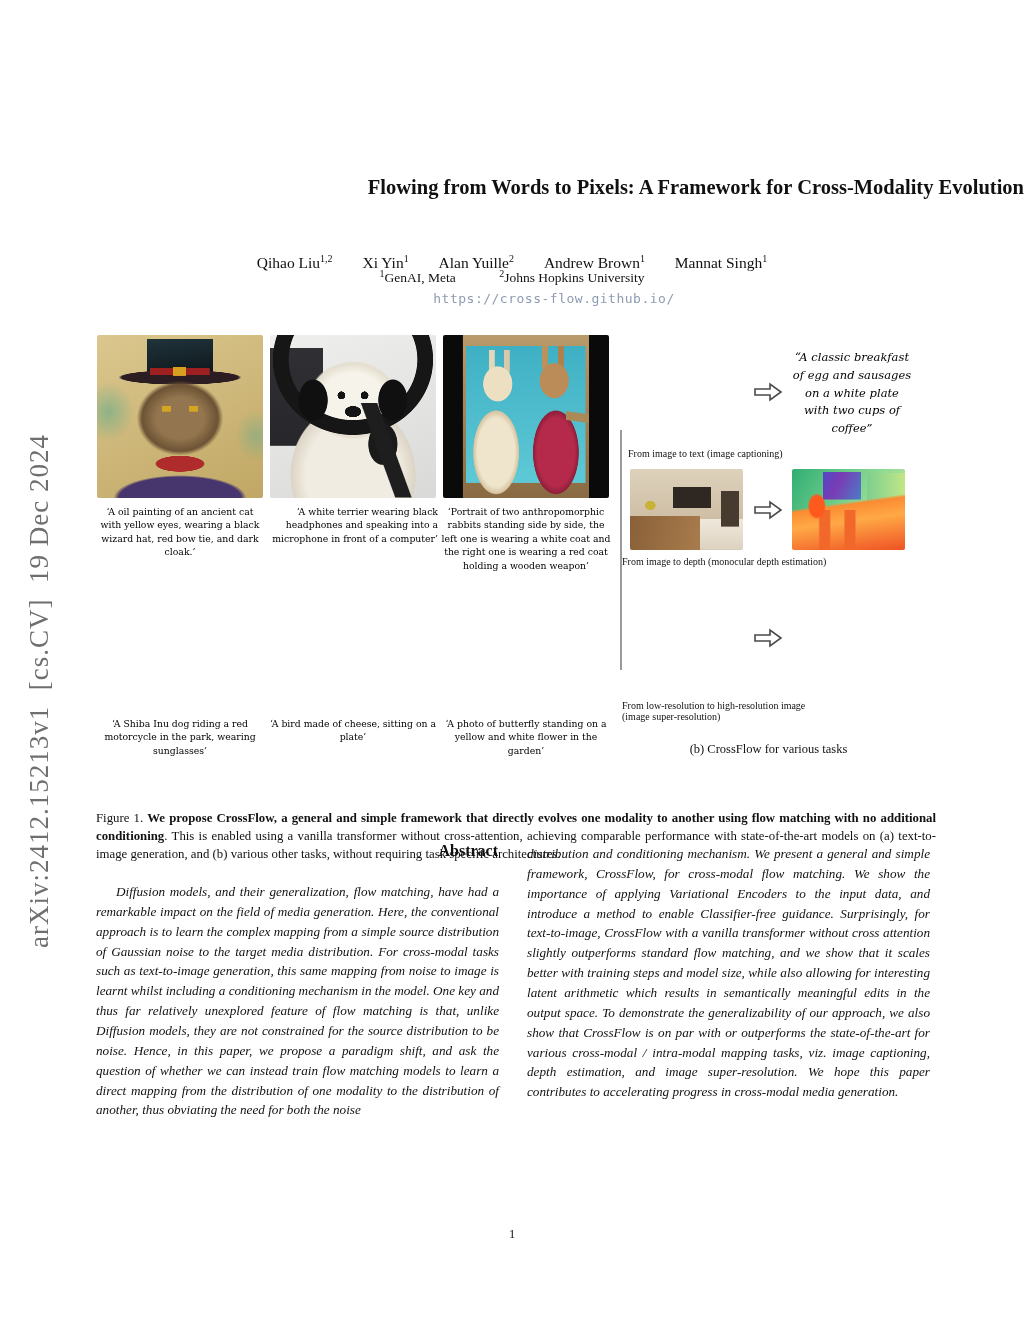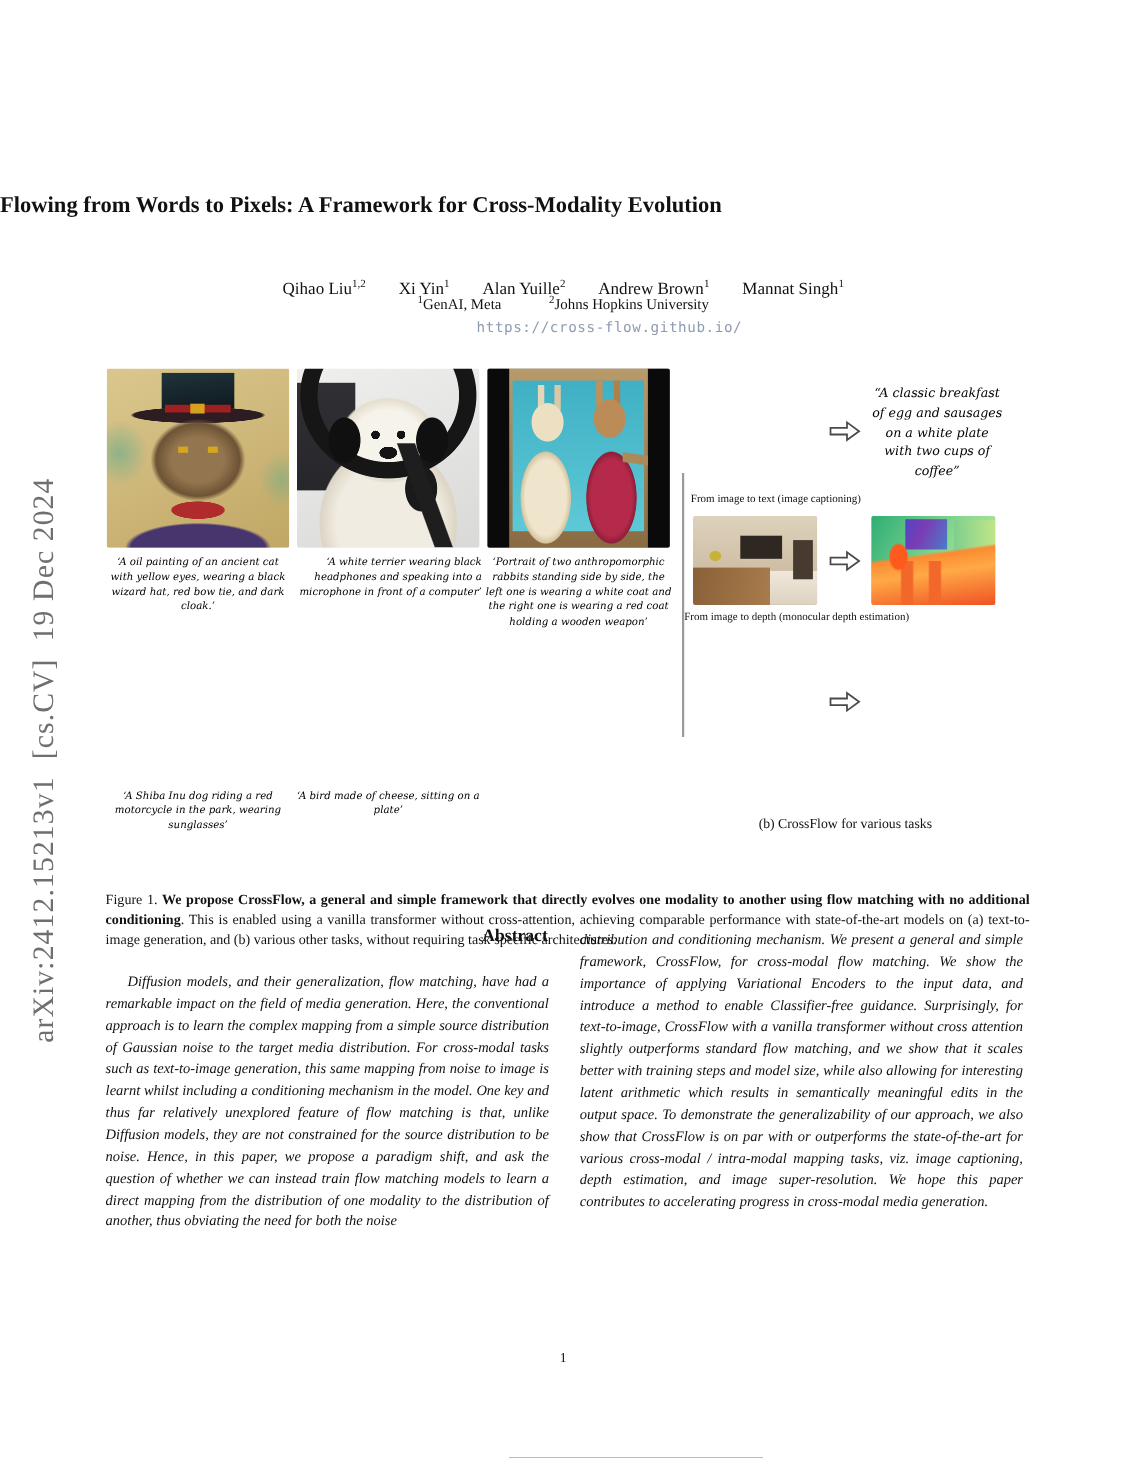--- a/index.html
+++ b/index.html
@@ -5,33 +5,33 @@
   html,body{margin:0;padding:0;background:#888;}
   .page{position:relative;width:1024px;height:1325px;background:#ffffff;margin:0 auto;
         font-family:"Liberation Serif",serif;color:#111;overflow:hidden;}
   .abs{position:absolute;}
   
   .sidebar{left:24px;top:333px;height:615px;width:40px;
     writing-mode:vertical-rl;transform:rotate(180deg);
     font-size:27px;letter-spacing:1px;color:#6f6f6f;white-space:pre;
     text-align:left;}
   
-  .title{left:0;top:176px;width:100%;text-align:left;font-size:20.5px;font-weight:bold;}
+  .title{left:0;top:176px;width:100%;text-align:right;font-size:20.5px;font-weight:bold;}
   .authors{left:0;top:241px;width:100%;text-align:center;font-size:15.5px;margin-top:12px;}
   .authors span.au{margin:0 13px;}
   sup{font-size:10px;}
   .affils{left:0;top:267px;width:100%;text-align:center;font-size:13.5px;}
   .affils .aff{margin:0 20px;}
   .url{left:0;top:291px;width:100%;text-align:center;
     font-family:"DejaVu Sans Mono",monospace;font-size:13px;color:#8d9cb1;letter-spacing:.5px;margin-left:42px;}
   .url a{color:#8d9cb1;text-decoration:none;}
   
   .fig-img{position:absolute;border-radius:2px;}
   .cap{position:absolute;text-align:center;font-family:"DejaVu Serif",serif;
-    font-style:italic;font-size:9.3px;line-height:1.45;color:#000;}
+    font-size:9.3px;line-height:1.45;color:#000;}
   .plabel{position:absolute;text-align:left;font-size:10px;}
   .panelcap{position:absolute;text-align:center;font-size:12.5px;}
   .quote{position:absolute;font-family:"DejaVu Serif",serif;font-style:italic;
     font-size:11.5px;line-height:1.55;color:#000;text-align:center;}
   .divider{position:absolute;left:620px;top:430px;width:2px;height:240px;background:#9a9a9a;}
   .arrow{position:absolute;width:30px;height:22px;}
   
   .figcap{left:96px;top:769px;width:840px;font-size:12.8px;line-height:1.42;text-align:justify;margin-top:40px;}
   
   .abshead{left:96px;top:842px;width:402px;text-align:right;font-size:16px;font-weight:bold;}
@@ -193,20 +193,21 @@
   <div class="cap" style="left:95px;top:505px;width:170px;">‘A oil painting of an ancient cat with yellow eyes, wearing a black wizard hat, red bow tie, and dark cloak.’</div>
   <div class="cap" style="left:268px;top:505px;width:170px;text-align:right;">‘A white terrier wearing black headphones and speaking into a microphone in front of a computer’</div>
   <div class="cap" style="left:441px;top:505px;width:170px;">‘Portrait of two anthropomorphic rabbits standing side by side, the left one is wearing a white coat and the right one is wearing a red coat holding a wooden weapon’</div>
 
   <div class="fig-img img-shiba" style="left:97px;top:550px;width:166px;height:163px;"></div>
   <div class="fig-img img-cheesebird" style="left:270px;top:550px;width:166px;height:163px;"></div>
   <div class="fig-img img-butterfly" style="left:443px;top:550px;width:166px;height:163px;"></div>
 
   <div class="cap" style="left:95px;top:717px;width:170px;">‘A Shiba Inu dog riding a red motorcycle in the park, wearing sunglasses’</div>
   <div class="cap" style="left:268px;top:717px;width:170px;">‘A bird made of cheese, sitting on a plate’</div>
+  <div class="cap" style="left:441px;top:717px;width:170px;">‘A photo of butterfly standing on a yellow and white flower in the garden’</div>
 
 
   <div class="divider"></div>
 
   <div class="fig-img img-breakfast" style="left:630px;top:335px;width:112px;height:112px;"></div>
   <svg class="arrow" style="left:753px;top:381px;" viewBox="0 0 30 22">
       <path d="M2 8 H17 V3 L28 11 L17 19 V14 H2 Z" fill="#ffffff" stroke="#4a4a4a" stroke-width="1.6"></path>
     </svg>
   <div class="quote" style="left:792px;top:349px;width:120px;">“A classic breakfast of egg and sausages on a white plate with two cups of coffee”</div>
   <div class="plabel" style="left:628px;top:448px;width:284px;">From image to text (image captioning)</div>
@@ -216,20 +217,24 @@
       <path d="M2 8 H17 V3 L28 11 L17 19 V14 H2 Z" fill="#ffffff" stroke="#4a4a4a" stroke-width="1.6"></path>
     </svg>
   <div class="fig-img img-depth" style="left:792px;top:469px;width:113px;height:81px;"></div>
   <div class="plabel" style="left:622px;top:556px;width:296px;">From image to depth (monocular depth estimation)</div>
 
   <div class="fig-img img-roses img-blur" style="left:628px;top:582px;width:114px;height:111px;"></div>
   <svg class="arrow" style="left:753px;top:627px;" viewBox="0 0 30 22">
       <path d="M2 8 H17 V3 L28 11 L17 19 V14 H2 Z" fill="#ffffff" stroke="#4a4a4a" stroke-width="1.6"></path>
     </svg>
   <div class="fig-img img-roses" style="left:793px;top:582px;width:114px;height:111px;"></div>
+  <div class="plabel" style="left:622px;top:700px;width:296px;">
+    <span>From low-resolution to high-resolution image</span><br>
+    <span>(image super-resolution)</span>
+  </div>
 
   <div class="panelcap" style="left:630px;top:742px;width:277px;">(b) CrossFlow for various tasks</div>
 
   <div class="abs figcap">
     <span>Figure 1. </span><b>We propose CrossFlow, a general and simple framework that directly evolves one modality to another using flow matching with no additional conditioning</b><span>. This is enabled using a vanilla transformer without cross-attention, achieving comparable performance with state-of-the-art models on (a) text-to-image generation, and (b) various other tasks, without requiring task specific architectures.</span>
   </div>
 
   <div class="abs abshead">Abstract</div>
   <div class="abscol left">Diffusion models, and their generalization, flow matching, have had a remarkable impact on the field of media generation. Here, the conventional approach is to learn the complex mapping from a simple source distribution of Gaussian noise to the target media distribution. For cross-modal tasks such as text-to-image generation, this same mapping from noise to image is learnt whilst including a conditioning mechanism in the model. One key and thus far relatively unexplored feature of flow matching is that, unlike Diffusion models, they are not constrained for the source distribution to be noise. Hence, in this paper, we propose a paradigm shift, and ask the question of whether we can instead train flow matching models to learn a direct mapping from the distribution of one modality to the distribution of another, thus obviating the need for both the noise</div>
   <div class="abscol right">distribution and conditioning mechanism.  We present a general and simple framework, CrossFlow, for cross-modal flow matching. We show the importance of applying Variational Encoders to the input data, and introduce a method to enable Classifier-free guidance. Surprisingly, for text-to-image, CrossFlow with a vanilla transformer without cross attention slightly outperforms standard flow matching, and we show that it scales better with training steps and model size, while also allowing for interesting latent arithmetic which results in semantically meaningful edits in the output space. To demonstrate the generalizability of our approach, we also show that CrossFlow is on par with or outperforms the state-of-the-art for various cross-modal / intra-modal mapping tasks, viz. image captioning, depth estimation, and image super-resolution. We hope this paper contributes to accelerating progress in cross-modal media generation.</div>

